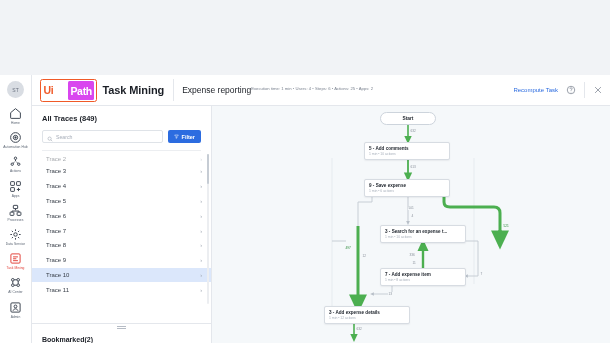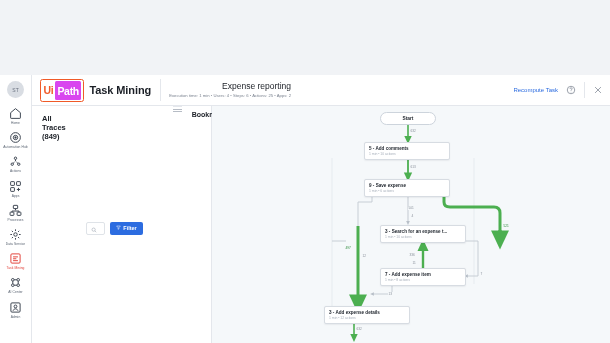--- a/index.html
+++ b/index.html
@@ -40,41 +40,41 @@
 
   
   .header {
     position: absolute; left: 32px; top: 75px; width: 578px; height: 31px;
     background: #ffffff; border-bottom: 1px solid #e4e7ec;
     display: flex; align-items: center;
   }
   .brand { display:flex; align-items:center; padding-left: 8px; }
   .logo-box {
     border: 1.1px solid #f05a28; border-radius: 2.5px; padding: 1px 2.5px 1px 2.5px;
-    display:flex; align-items:center; gap:2px;
+    display:flex; align-items:center; gap:15px;
   }
   .logo-ui { font-size: 10.5px; font-weight: 700; color:#f05a28; letter-spacing:-.3px; line-height:1; }
   .logo-path-wrap { background:#d946ef; border-radius:1.5px; padding:0.5px 2px; }
   .logo-path { font-size: 10.5px; font-weight: 700; color:#ffffff; letter-spacing:-.3px; line-height:1; }
   .brand-title { font-size: 11px; font-weight: 700; color: #1b1f26; margin-left: 5px; letter-spacing:-.1px; }
   .hdr-divider { width:1px; height:22px; background:#e4e7ec; margin: 0 8px 0 9px; }
-  .hdr-titles { display:flex; flex-direction:column; justify-content:center;align-items:flex-end; }
+  .hdr-titles { display:flex; flex-direction:row; justify-content:center; }
   .hdr-title { font-size: 8.5px; font-weight: 400; color: #1b1f26; line-height: 11px; }
   .hdr-sub { font-size: 4.2px; color: #7a828f; line-height: 7px; letter-spacing:.02px; }
   .hdr-right { margin-left: auto; display: flex; align-items: center; padding-right: 7px; gap: 8px; }
   .recompute { font-size: 6px; color: #2c6ce0; cursor:pointer; white-space:nowrap; }
   .hdr-icon { width:10px; height:10px; color:#7a828f; cursor:pointer; }
   .hdr-icon svg { width:10px; height:10px; display:block; }
   .hdr-sep { width:1px; height:16px; background:#e4e7ec; }
 
   
   .panel {
     position:absolute; left:32px; top:106px; width:180px; height:237px;
     background:#ffffff; border-right:1px solid #e4e7ec;
-    display:flex; flex-direction:row;
+    display:flex; flex-direction:column;
   }
   .panel-head { padding: 8px 10px 0 10px; }
   .panel-title { font-size: 7.5px; font-weight: 700; color: #1b1f26; }
   .search-row { display:flex; align-items:center; gap:5px; padding: 7px 10px 0 10px; }
   .search-box {
     flex: 1; height: 13px; border:1px solid #dfe3e8; border-radius: 2px;
     display:flex; align-items:center; padding: 0 4px; background:#fff;
   }
   .search-box svg { width:6px; height:6px; color:#9aa2ae; flex:none; }
   .search-input {

